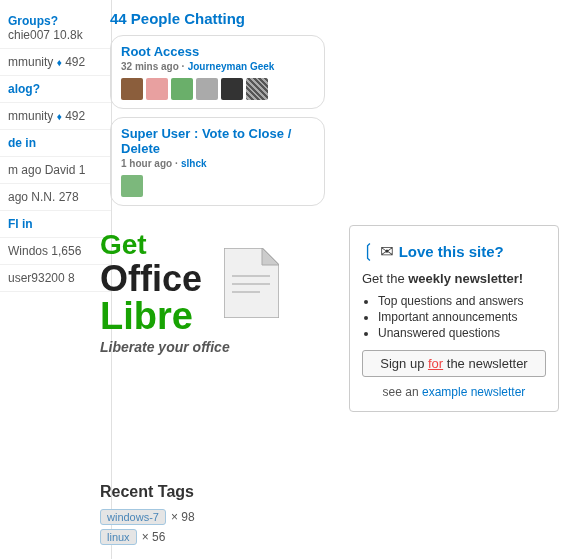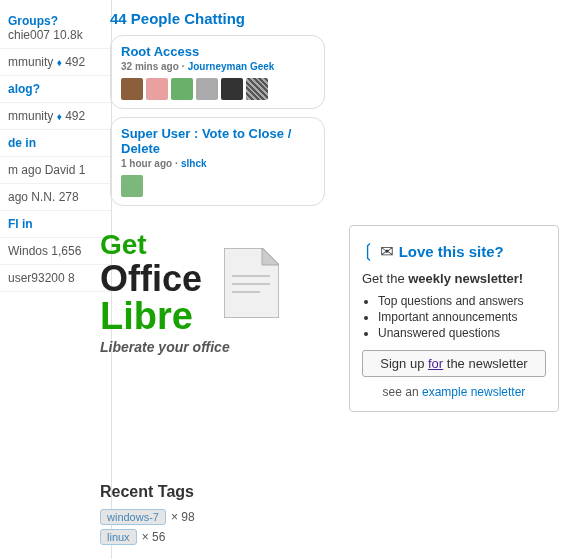--- a/index.html
+++ b/index.html
@@ -188,21 +188,21 @@
       border: 1px solid #aaa;
       border-radius: 3px;
       background: #f8f8f8;
       font-size: 13px;
       color: #333;
       text-align: center;
       cursor: pointer;
       margin-bottom: 8px;
     }
     .newsletter-signup-btn span.highlight {
-      color: #4c1d95;
+      color: #ef4444;
       text-decoration: underline;
     }
     .newsletter-example {
       font-size: 12px;
       color: #555;
       text-align: center;
     }
     .newsletter-example a {
       color: #0077cc;
       text-decoration: none;

